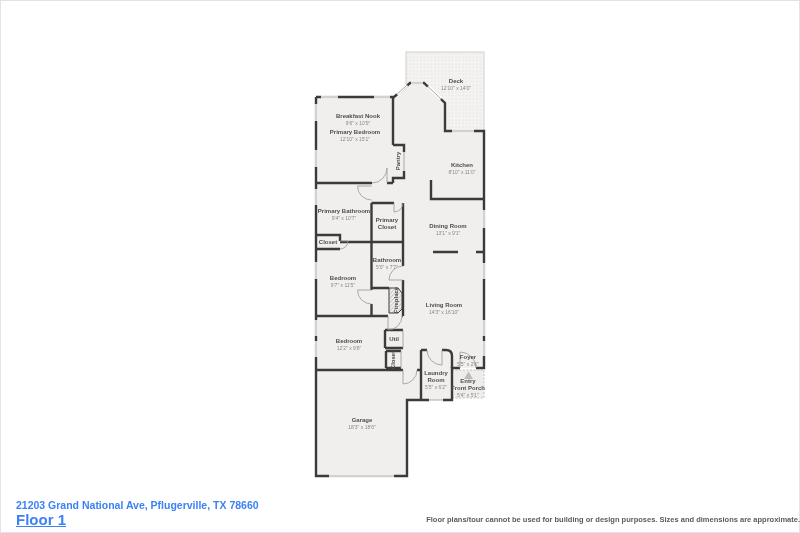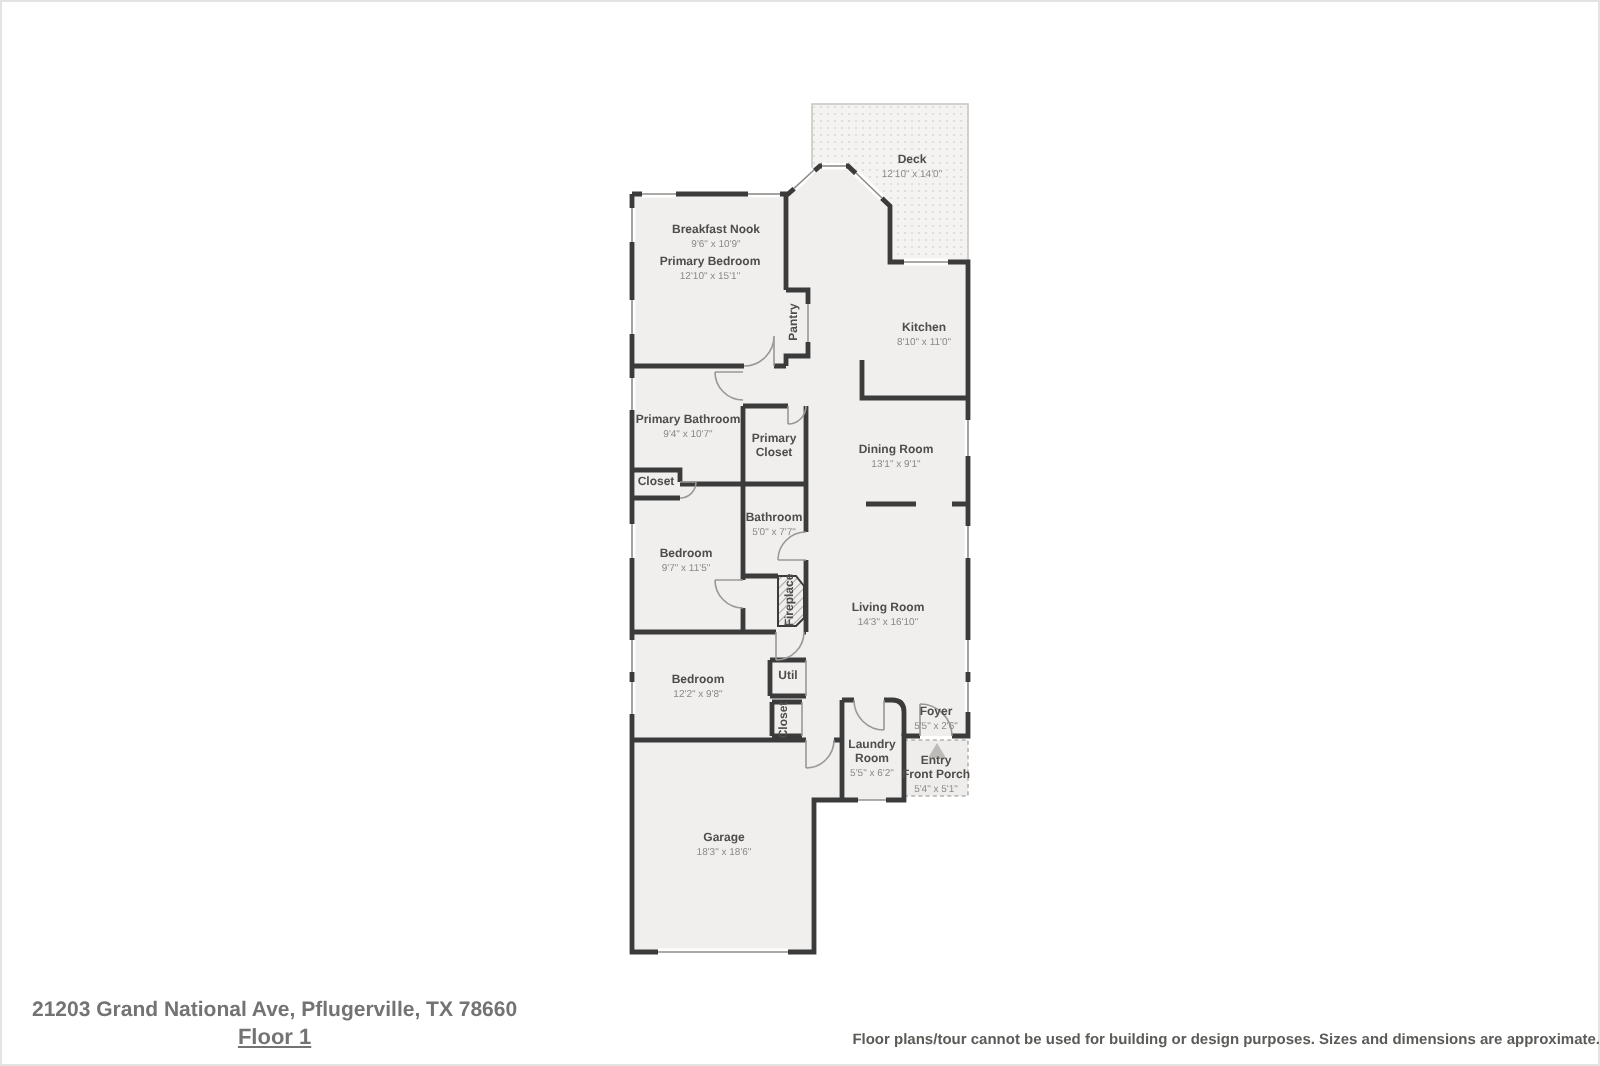--- a/index.html
+++ b/index.html
@@ -9,23 +9,23 @@
     font-family:"Liberation Sans",sans-serif;
   }
   .plan{position:absolute;left:0;top:0;width:800px;height:533px;}
   .lbl{
     position:absolute;transform:translate(-50%,-50%);
     text-align:center;color:#55534f;pointer-events:none;
   }
   .lbl.vert{transform:translate(-50%,-50%) rotate(-90deg);}
   .nm{font-size:6px;font-weight:700;line-height:7px;white-space:pre-line;color:#4f4d4a;}
   .dm{font-size:5px;font-weight:400;line-height:6px;color:#8a8885;white-space:nowrap;}
-  .addr{position:absolute;left:16px;top:499px;color:#737373;text-align:center;}
+  .addr{position:absolute;left:16px;top:499px;color:#3b82f6;}
   .addr .line1{font-size:10.5px;font-weight:700;line-height:13px;}
-  .addr .line2{font-size:11px;font-weight:600;line-height:15px;text-decoration:underline;}
+  .addr .line2{font-size:15px;font-weight:600;line-height:15px;text-decoration:underline;}
   .disclaimer{
     position:absolute;left:0;right:0;bottom:9px;text-align:right;
     font-size:7.5px;font-weight:700;color:#5d5b58;
   }
 </style>
 </head>
 <body>
 
 <div class="page">
 

